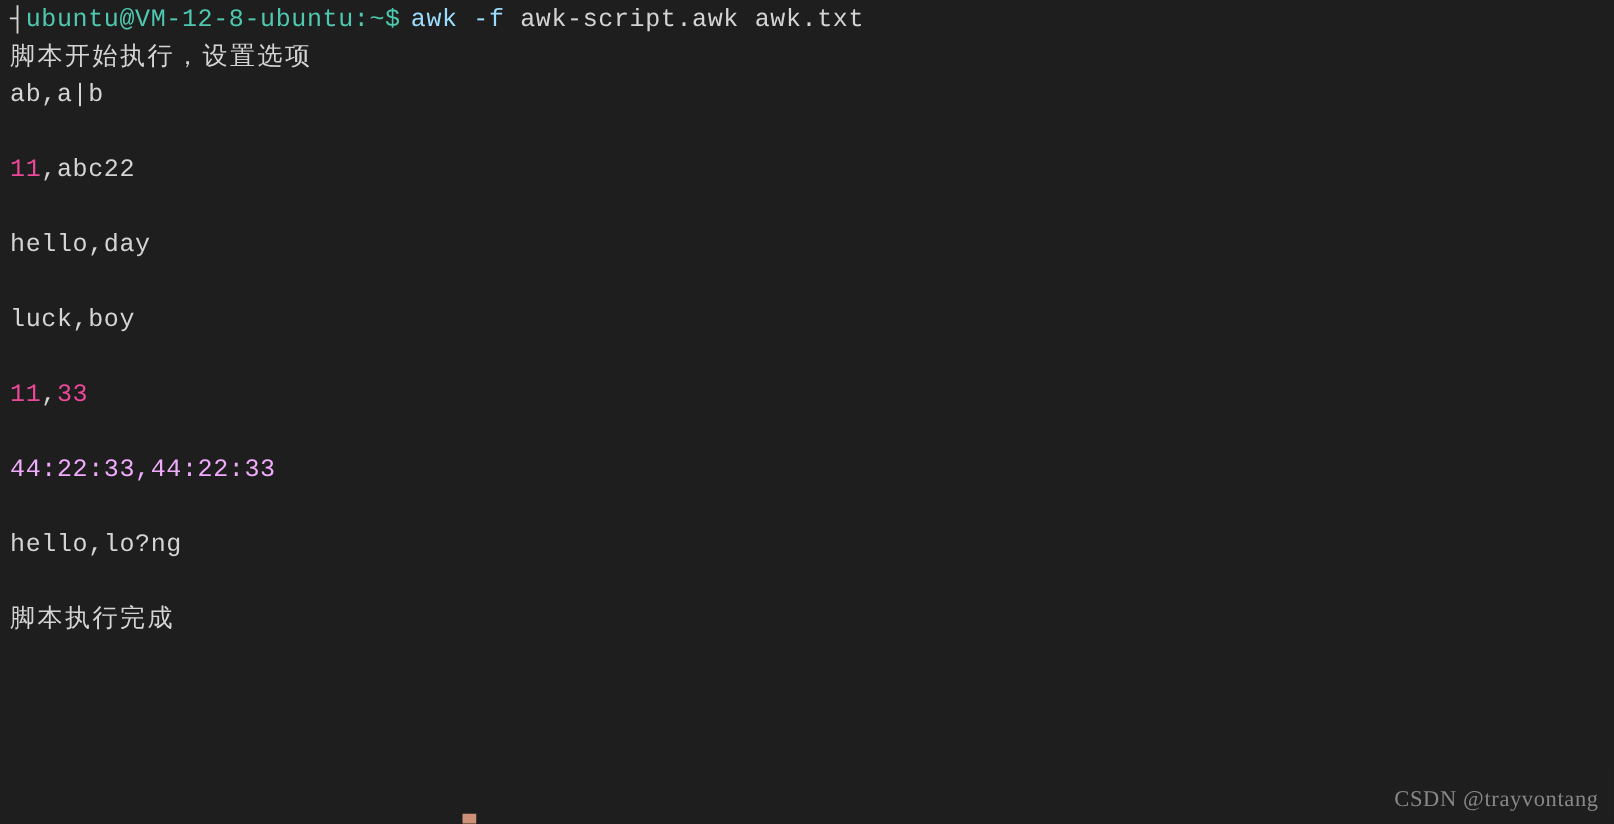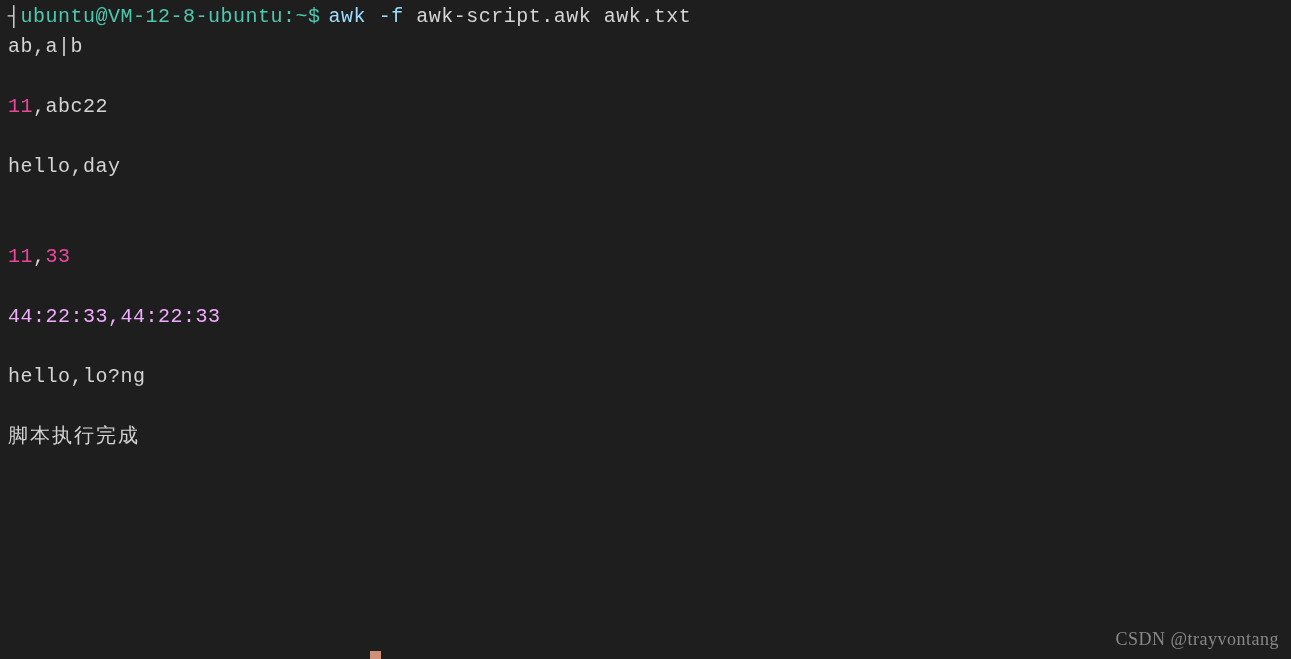--- a/index.html
+++ b/index.html
@@ -118,28 +118,30 @@
       <span class="cmd-awk">awk</span>
       <span> </span>
       <span class="cmd-flag">-f</span>
       <span> </span>
       <span class="cmd-arg">awk-script.awk</span>
       <span> </span>
       <span class="cmd-arg">awk.txt</span>
     </span>
   </div>
 
+  <div class="output-line">脚本开始执行，设置选项</div>
   <div class="output-plain">ab,a|b</div>
   <div class="empty-line"></div>
   <div class="output-plain">
     <span class="purple">11</span><span class="white">,abc22</span>
   </div>
   <div class="empty-line"></div>
   <div class="output-plain">hello,day</div>
   <div class="empty-line"></div>
+  <div class="output-plain">luck,boy</div>
   <div class="empty-line"></div>
   <div class="output-plain">
     <span class="purple">11</span><span class="white">,</span><span class="purple">33</span>
   </div>
   <div class="empty-line"></div>
   <div class="output-plain green">44:22:33,44:22:33</div>
   <div class="empty-line"></div>
   <div class="output-plain">hello,lo?ng</div>
   <div class="empty-line"></div>
   <div class="output-line">脚本执行完成</div>

